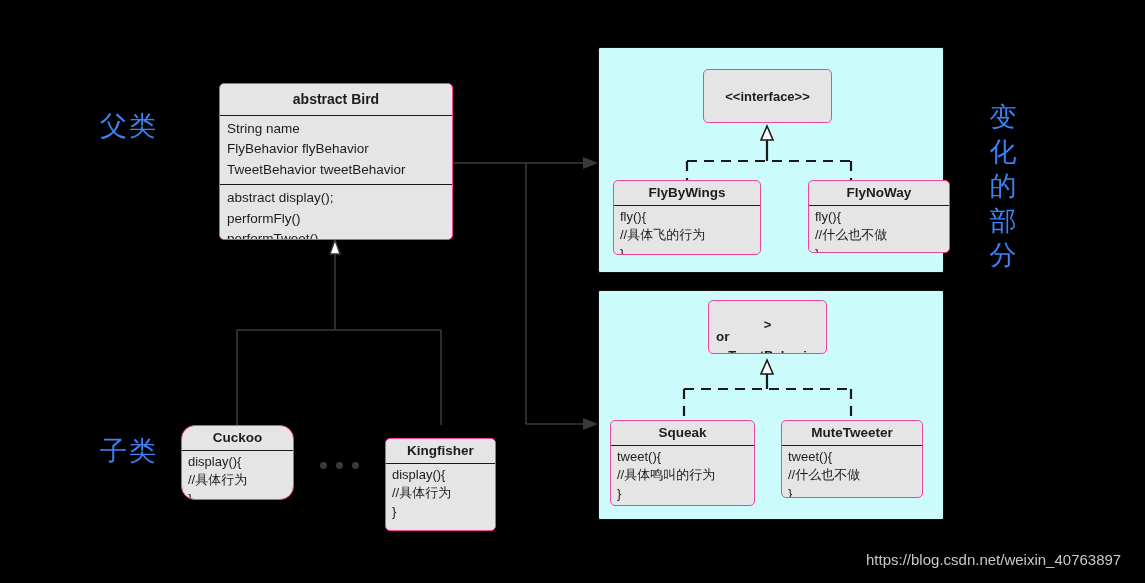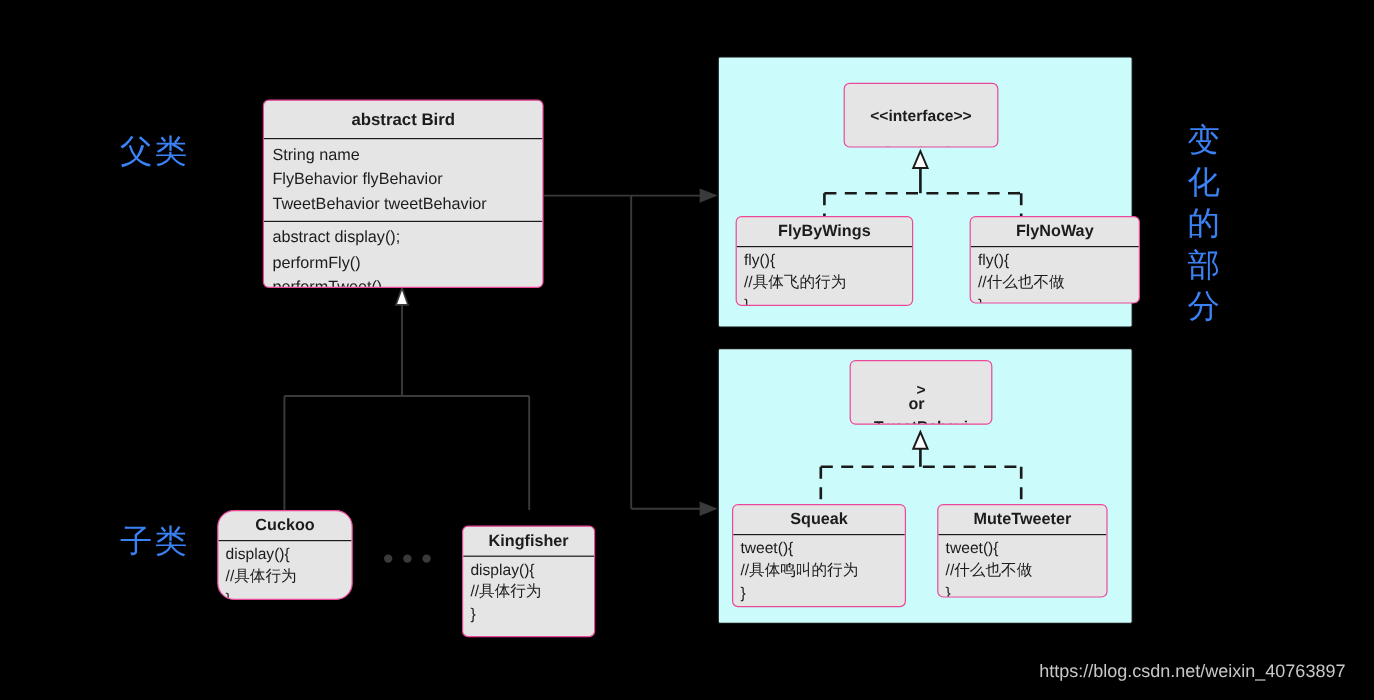--- a/index.html
+++ b/index.html
@@ -251,21 +251,21 @@
   <div class="overflow-stereo" style="left:703px; top:286px; width:129px;">&lt;&lt;interface&gt;</div>
 
   <div class="uml-box" style="left:708px; top:300px; width:119px; height:54px;">
     <div class="uml-title small-stereo" style="padding-top:1px;">
       <span>&gt;</span><br>
       <span>TweetBehavi</span>
     </div>
 
   </div>
 
-  <div class="overlap-suffix" style="left:757px; top:329px;">or</div>
+  <div class="overlap-suffix" style="left:716px; top:329px;">or</div>
 
   <div class="uml-box" style="left:610px; top:420px; width:145px; height:86px;">
     <div class="uml-title">Squeak</div>
     <div class="uml-sep"></div>
     <div class="uml-section tight">tweet(){
 //具体鸣叫的行为
 }</div>
   </div>
 
   <div class="uml-box" style="left:781px; top:420px; width:142px; height:78px;">

